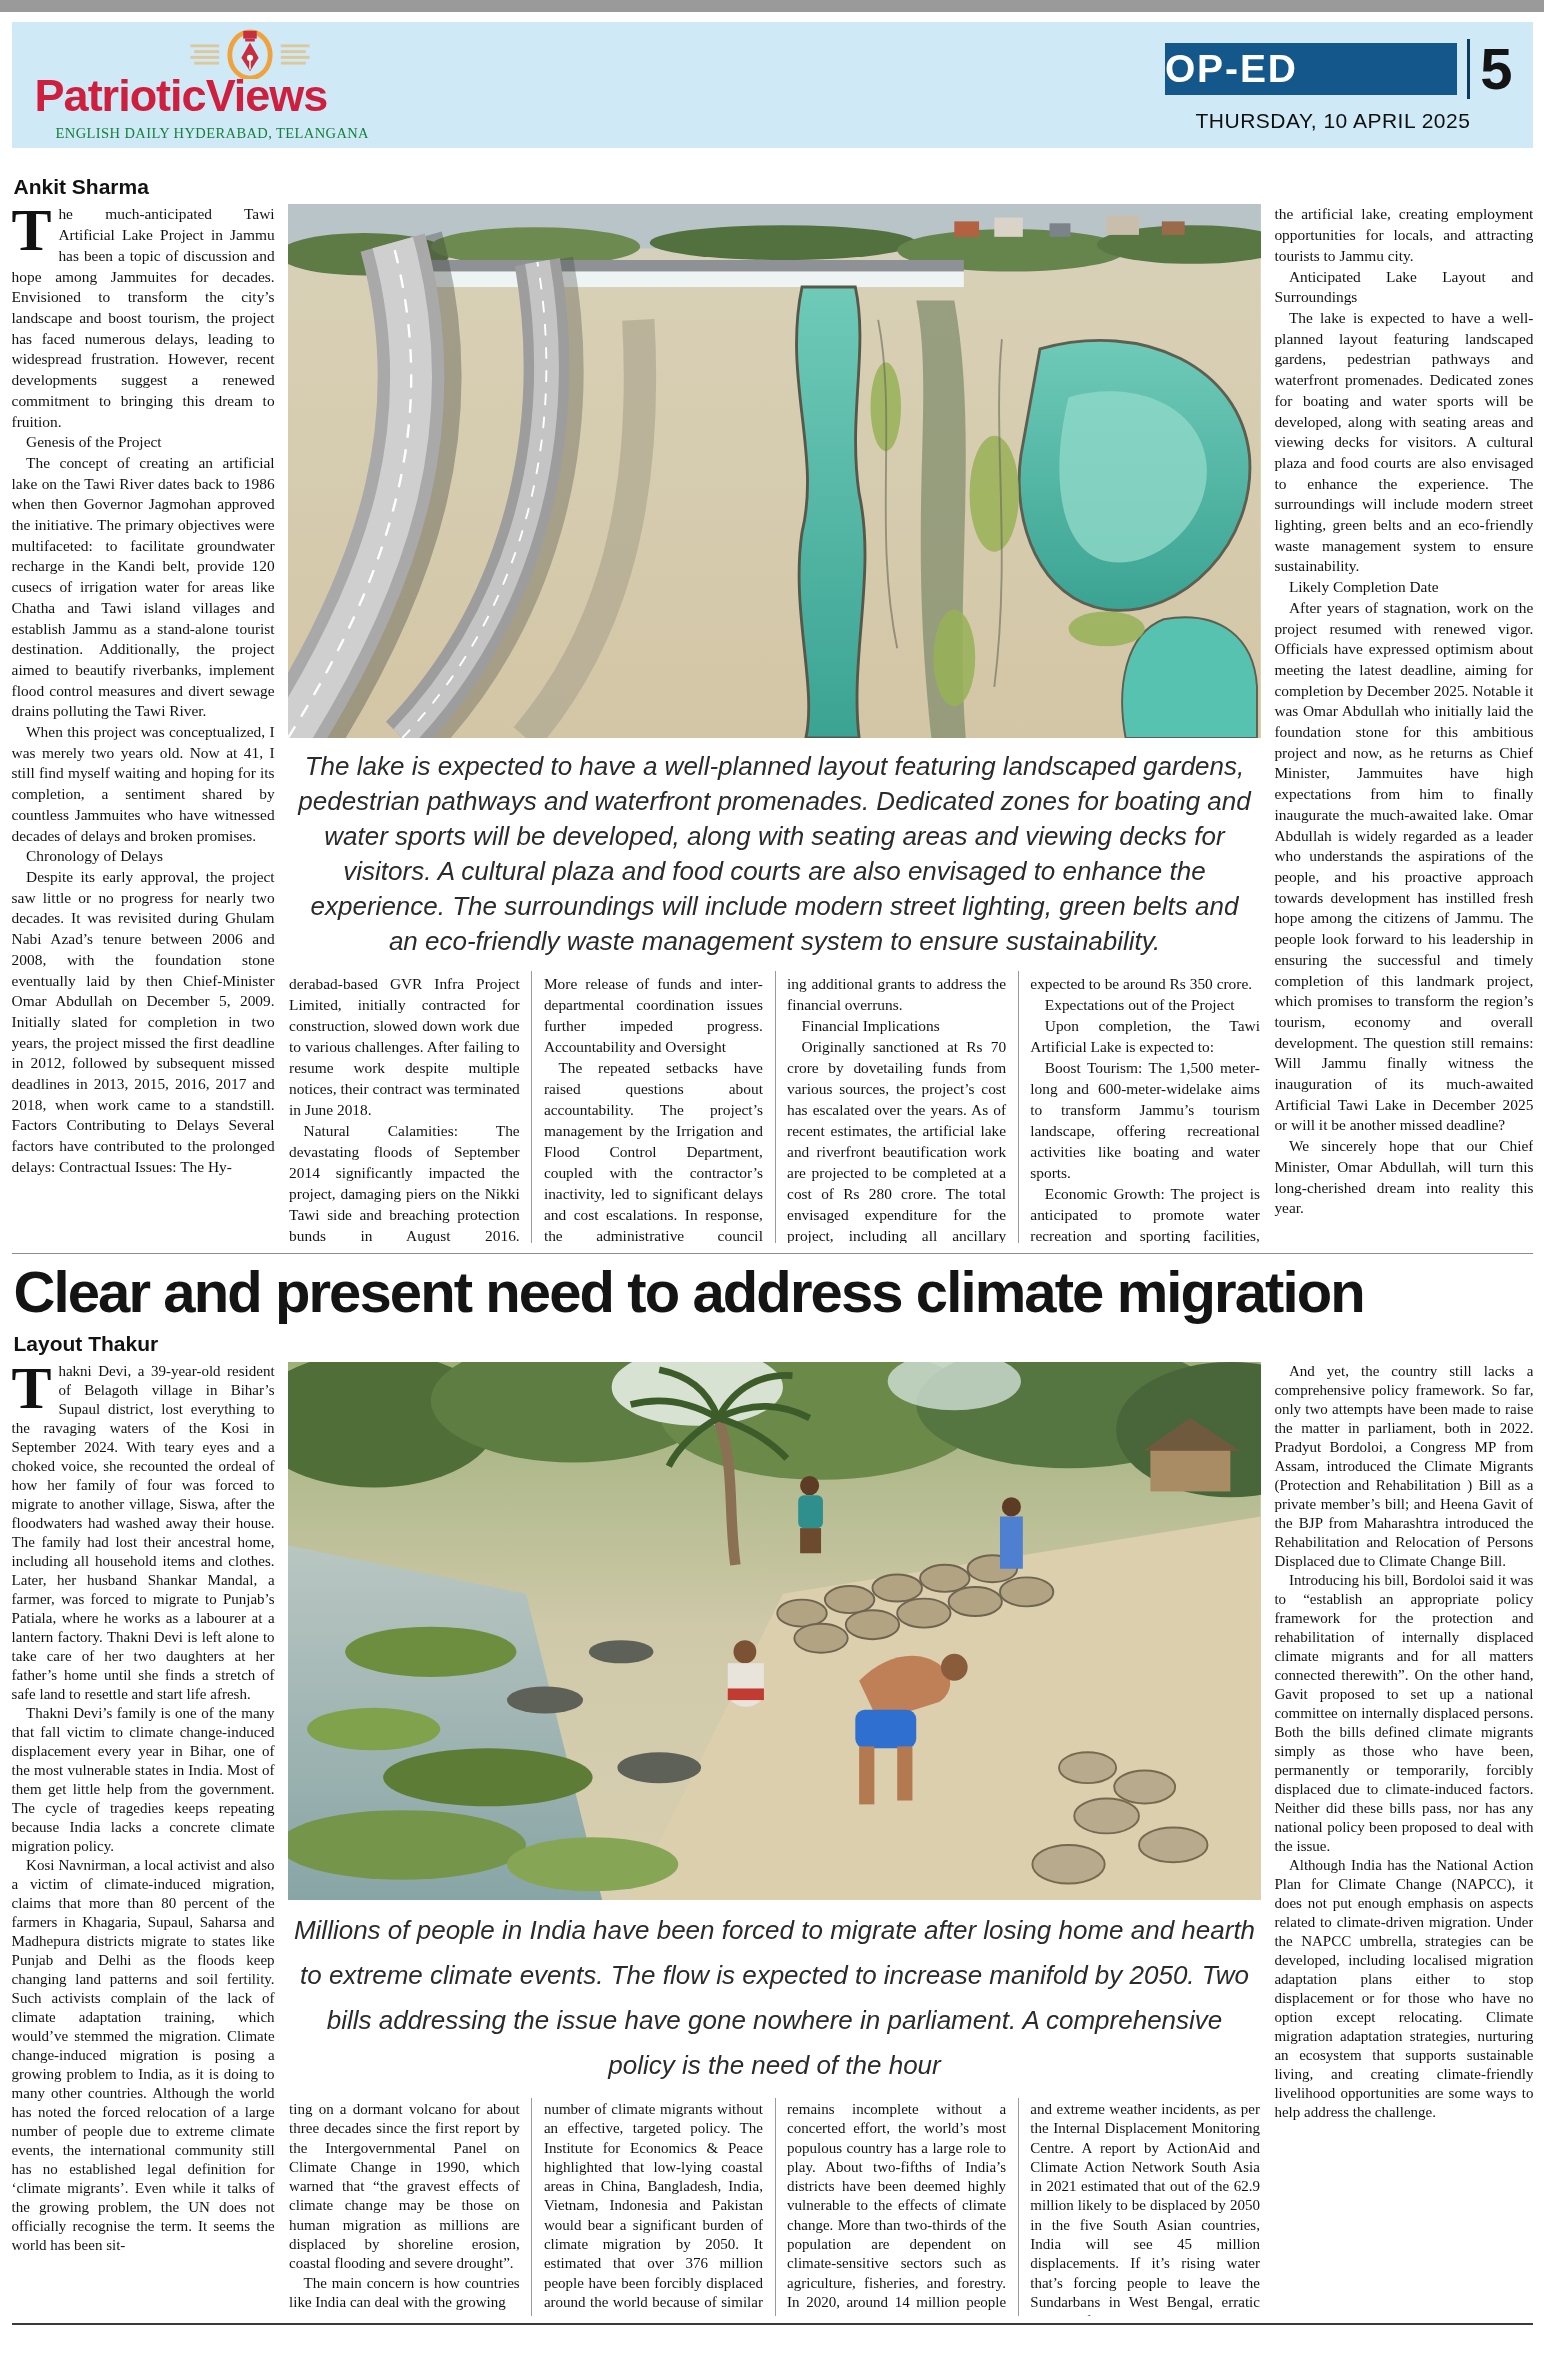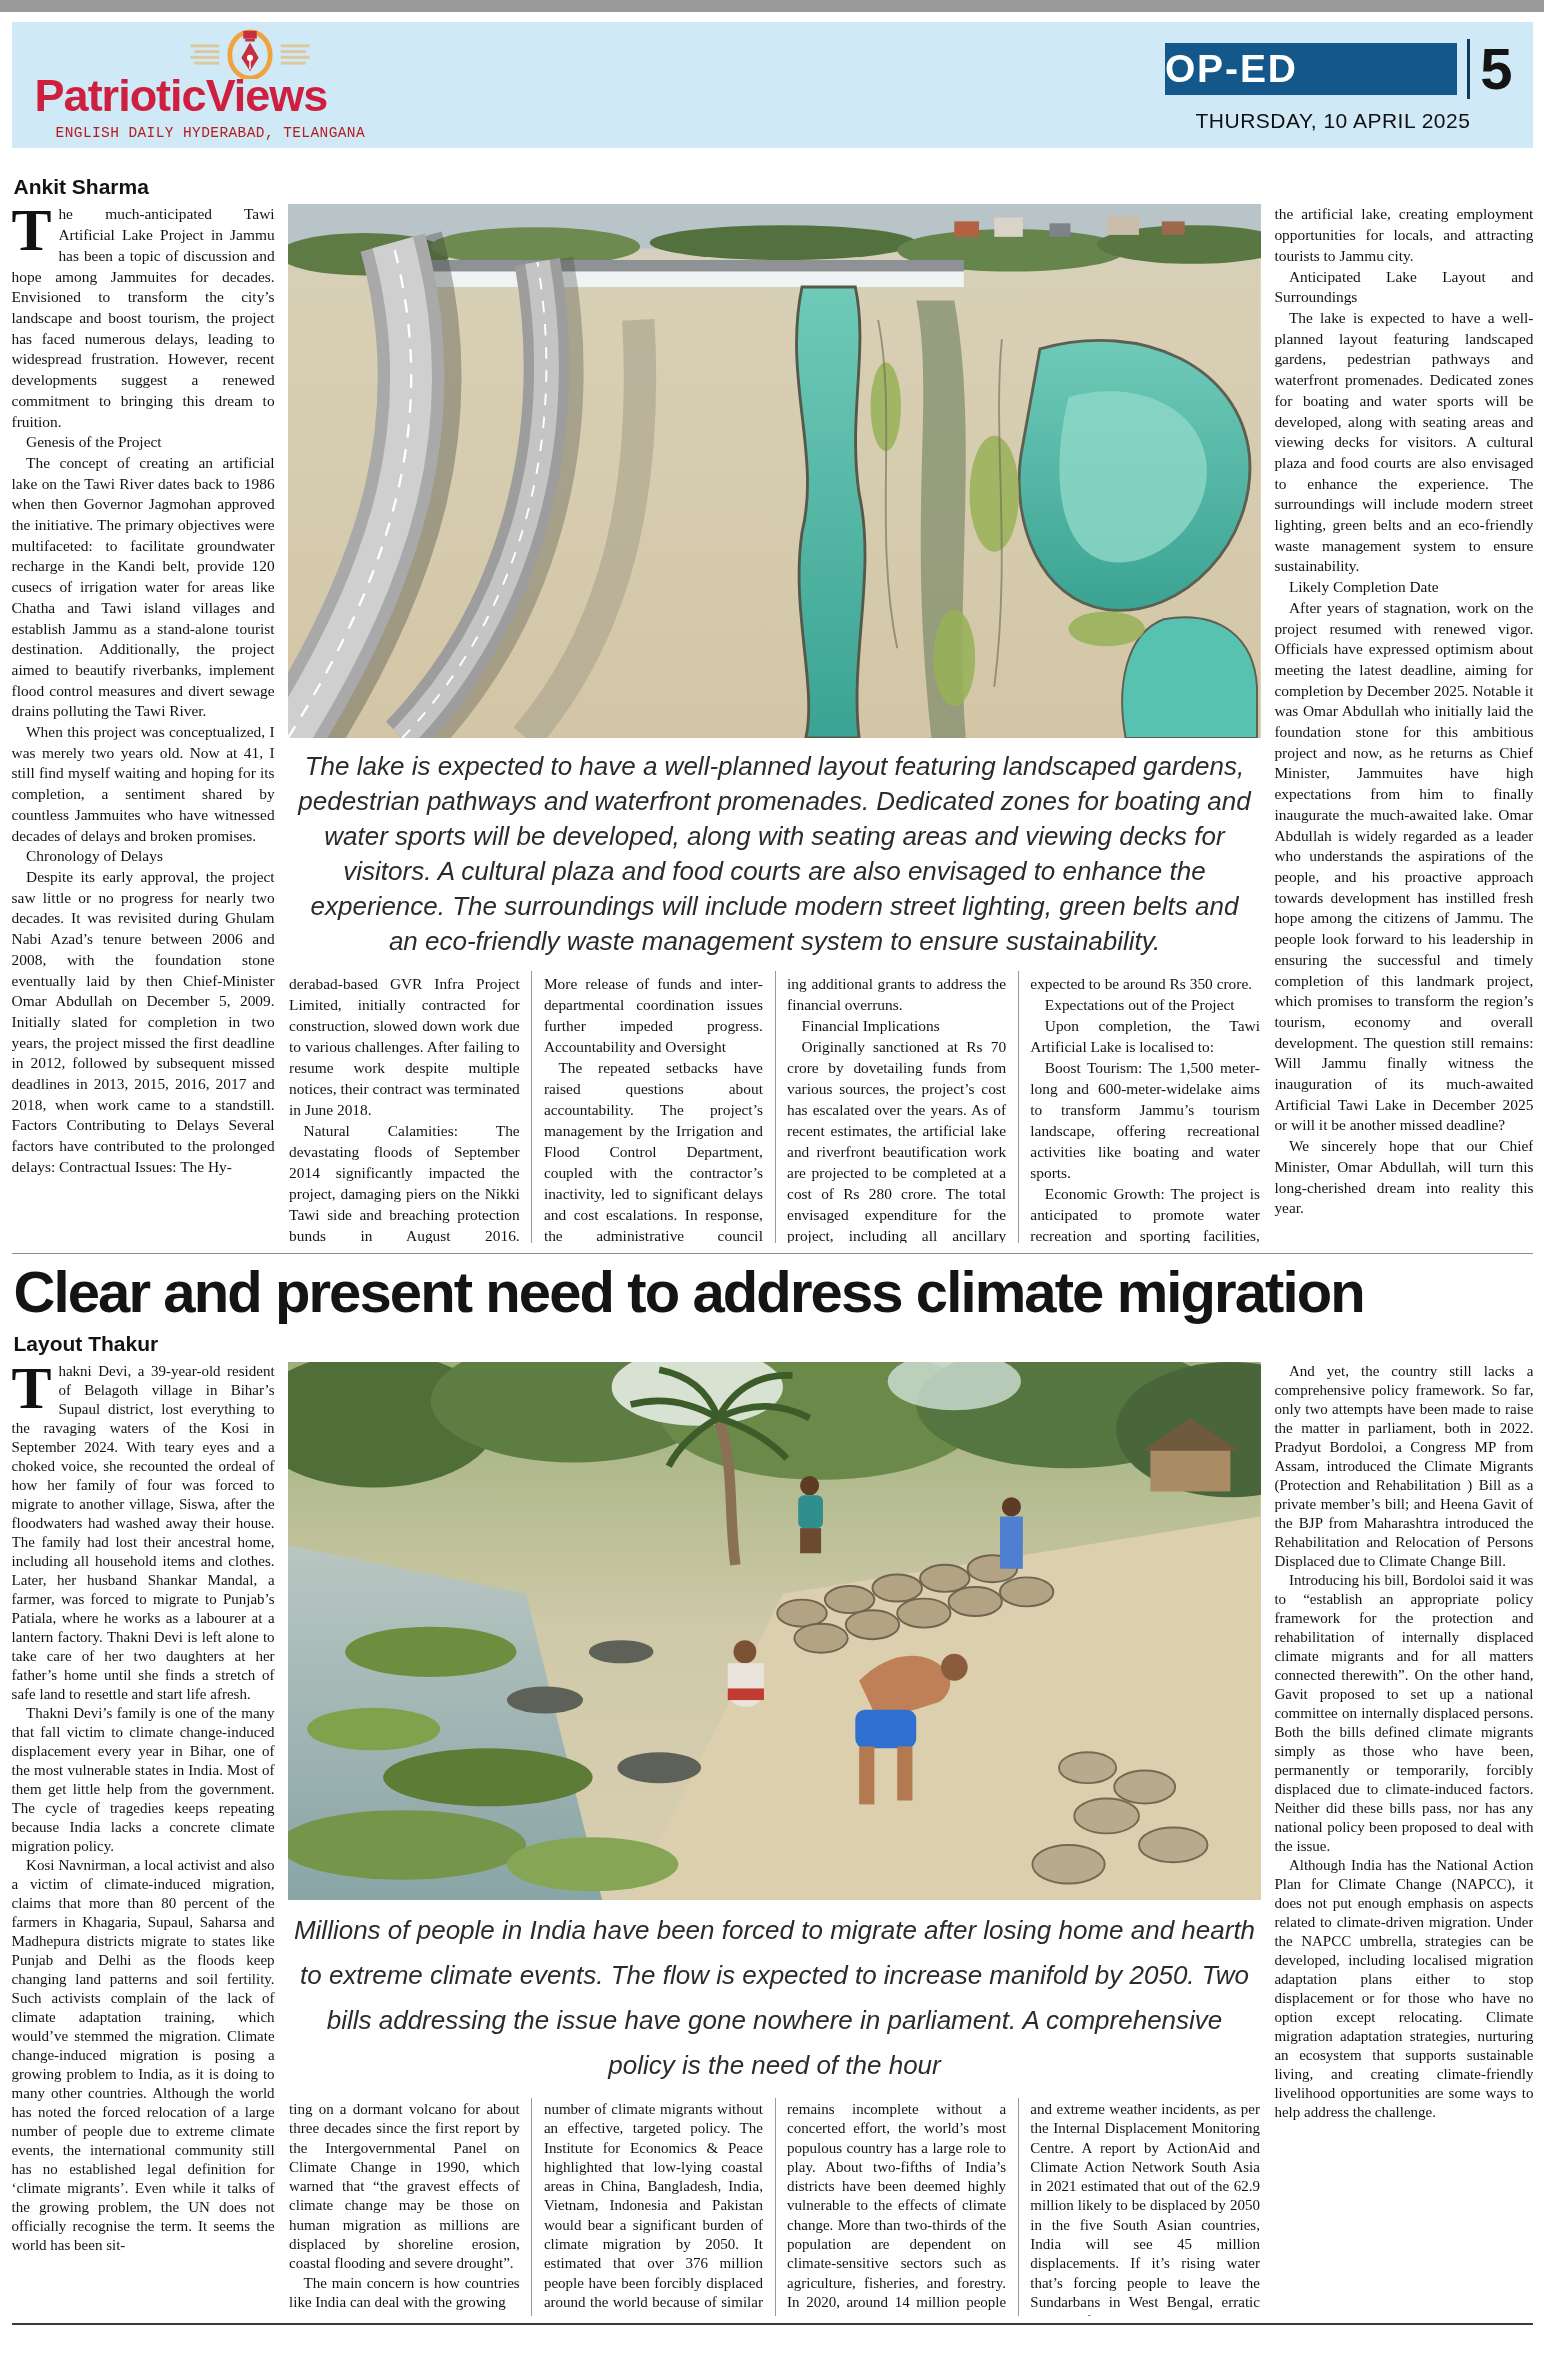--- a/index.html
+++ b/index.html
@@ -12,22 +12,22 @@
   .masthead { position:absolute; left:11.6px; top:9.7px; right:11.6px; height:126px; background:#cfe9f7; }
   .brand { position:absolute; left:23px; top:5.8px; width:502px; }
   .brand-icon { position:absolute; left:153px; top:1.9px; }
   .brand-text {
     display:block; margin-top:46px;
     font-family:"Liberation Sans", sans-serif; font-weight:bold;
     font-size:45px; letter-spacing:-1px; color:#cf1f3e; line-height:1;
   }
   .tagline {
     display:block; margin:6.8px 0 0 21px;
-    font-family:Liberation Mono, monospace; font-size:14.5px;
-    letter-spacing:0.4px; color:#b91c1c;
+    font-family:Liberation Serif, serif; font-size:14.5px;
+    letter-spacing:0.4px; color:#15803d;
   }
   .section-cluster { position:absolute; right:21px; top:17.4px; text-align:right; }
   .oped-row { display:flex; align-items:center; justify-content:flex-end; gap:9.7px; }
   .oped-bar {
     width:292px; height:52px; background:#14578a; color:#fff; text-align:left;
     font-family:"Liberation Sans", sans-serif; font-weight:bold; font-size:39px;
     line-height:52px; letter-spacing:1.9px;
   }
   .page-sep { width:3.9px; height:60px; background:#0d3c61; }
   .page-num { font-family:"Liberation Sans", sans-serif; font-weight:bold; font-size:58px; line-height:58px; color:#141414; }
@@ -198,21 +198,21 @@
                 <p>The repeated setbacks have raised questions about accountability. The project’s management by the Irrigation and Flood Control Department, coupled with the contractor’s inactivity, led to significant delays and cost escalations. In response, the administrative council sanctioned a revised project estimate, includ-</p>
               </div>
             <div class="bcol">
                 <p class="no-indent">ing additional grants to address the financial overruns.</p>
                 <p>Financial Implications</p>
                 <p>Originally sanctioned at Rs 70 crore by dovetailing funds from various sources, the project’s cost has escalated over the years. As of recent estimates, the artificial lake and riverfront beautification work are projected to be completed at a cost of Rs 280 crore. The total envisaged expenditure for the project, including all ancillary developments, is now</p>
               </div>
             <div class="bcol">
                 <p class="no-indent">expected to be around Rs 350 crore.</p>
                 <p>Expectations out of the Project</p>
-                <p>Upon completion, the Tawi Artificial Lake is localised to:</p>
+                <p>Upon completion, the Tawi Artificial Lake is expected to:</p>
                 <p>Boost Tourism: The 1,500 meter-long and 600-meter-widelake aims to transform Jammu’s tourism landscape, offering recreational activities like boating and water sports.</p>
                 <p>Economic Growth: The project is anticipated to promote water recreation and sporting facilities, boosting commercial activities around</p>
               </div>
           </div>
         </div>
         <div class="col">
             <p class="no-indent">the artificial lake, creating employment opportunities for locals, and attracting tourists to Jammu city.</p>
             <p>Anticipated Lake Layout and Surroundings</p>
             <p>The lake is expected to have a well-planned layout featuring landscaped gardens, pedestrian pathways and waterfront promenades. Dedicated zones for boating and water sports will be developed, along with seating areas and viewing decks for visitors. A cultural plaza and food courts are also envisaged to enhance the experience. The surroundings will include modern street lighting, green belts and an eco-friendly waste management system to ensure sustainability.</p>
             <p>Likely Completion Date</p>

